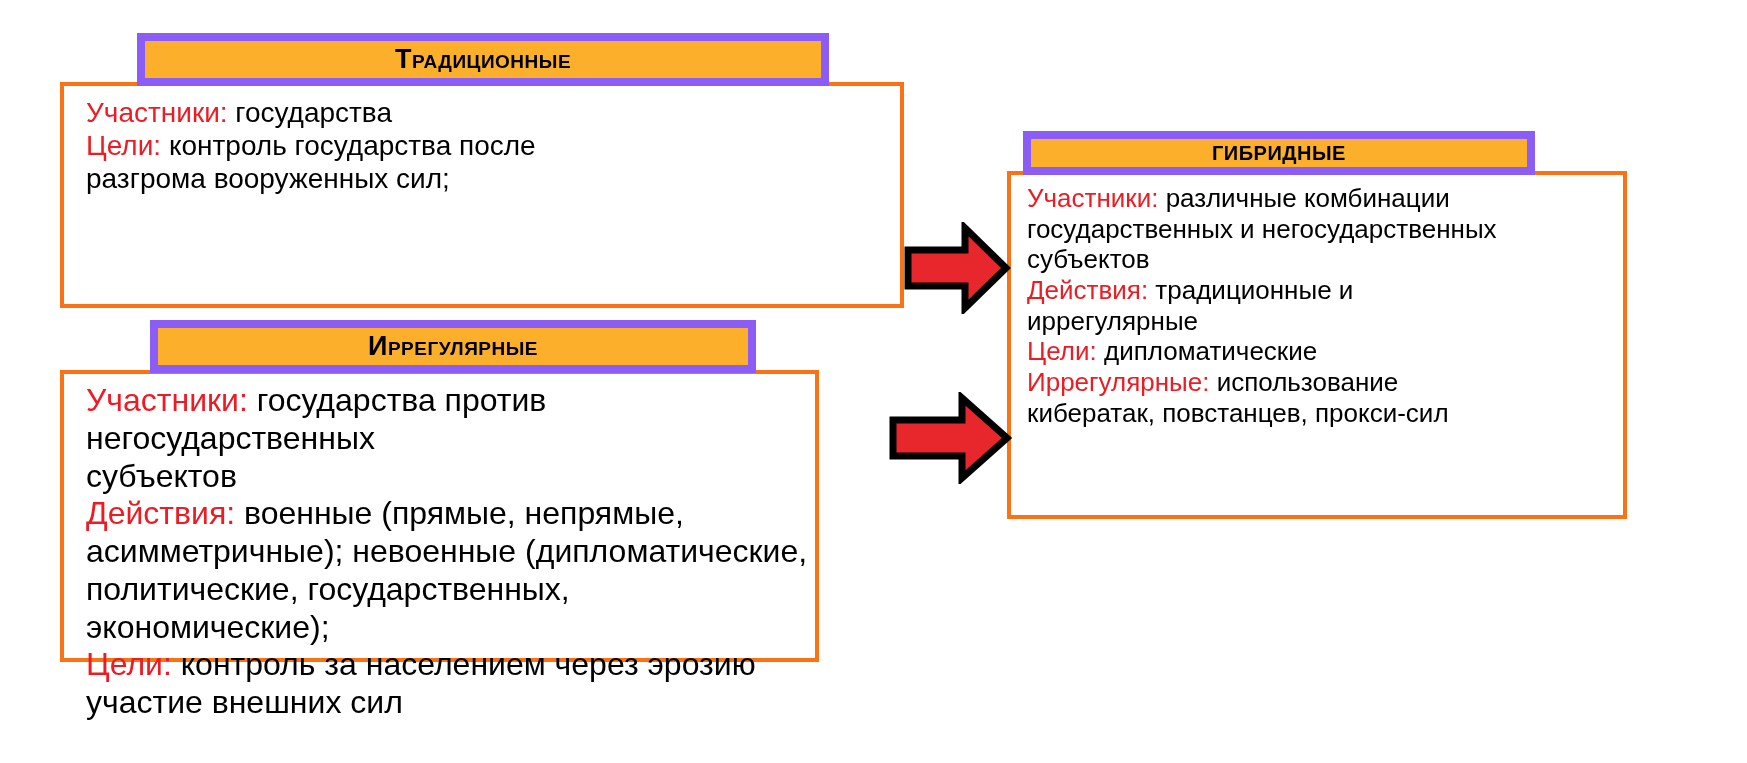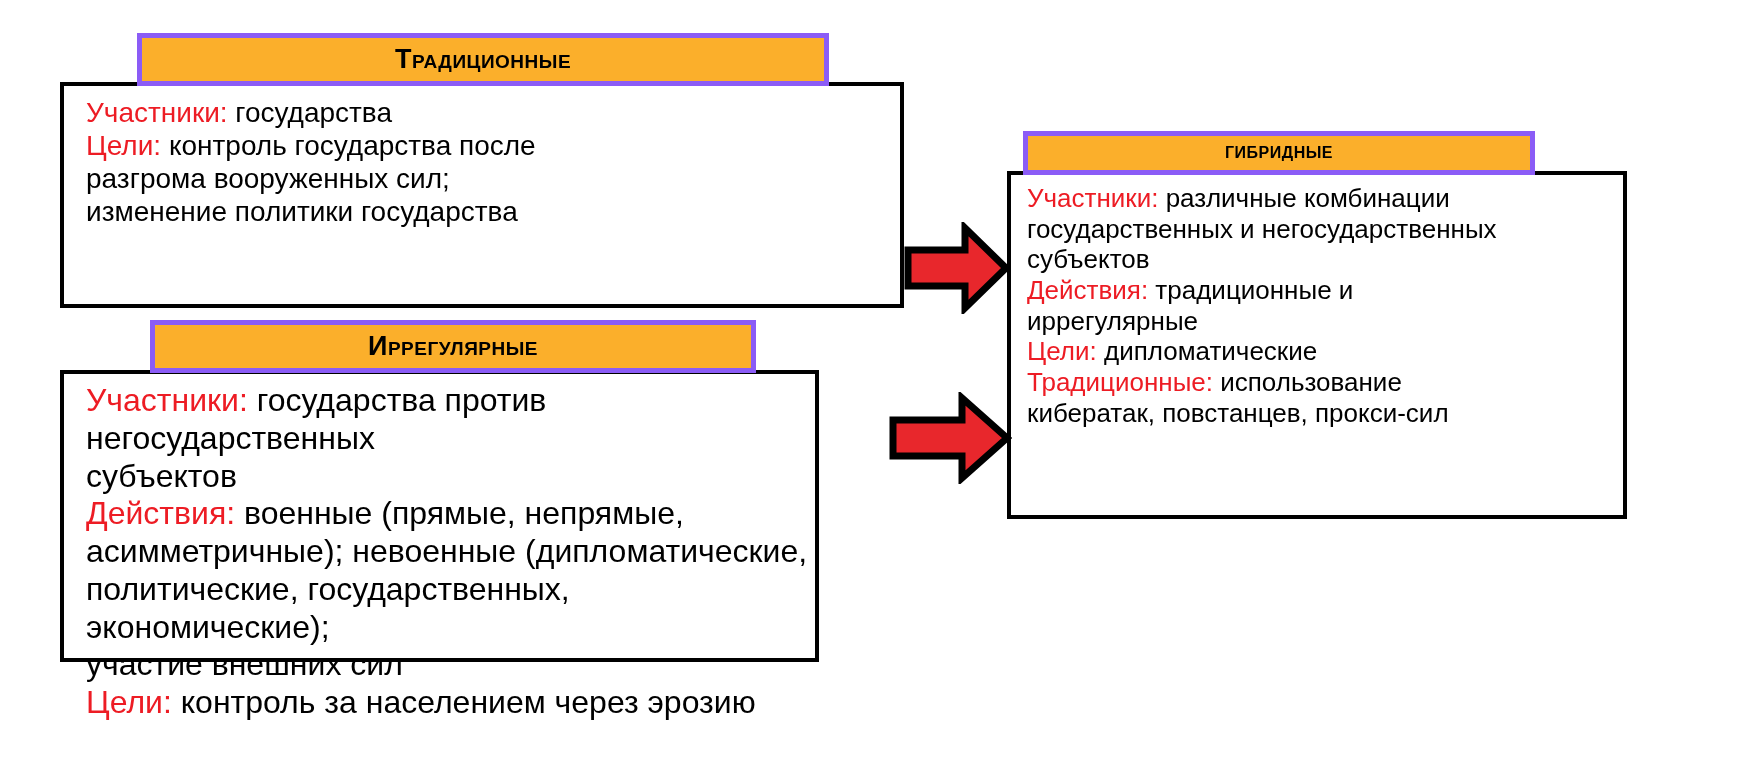--- a/index.html
+++ b/index.html
@@ -7,36 +7,36 @@
   body{
     font-family:"Liberation Sans","DejaVu Sans",sans-serif;
     width:1747px;height:763px;position:relative;overflow:hidden;
   }
   .stage{position:absolute;left:0;top:0;width:1747px;height:763px;}
 
   
   .hdr{
     position:absolute;
     background:#FBAF2B;
-    border:5px solid #8b5cf6;
+    border:8px solid #8b5cf6;
     box-sizing:border-box;
     display:flex;align-items:center;justify-content:center;
     z-index:3;
   }
   .hdr .hdr-txt{
     font-weight:bold;
     color:#000000;
     letter-spacing:.5px;
     white-space:nowrap;
     font-variant:small-caps;
   }
   .body{
     position:absolute;
     background:#ffffff;
-    border:4px solid #000000;
+    border:4px solid #f97316;
     box-sizing:border-box;
     z-index:2;
   }
   .body .txt{
     position:absolute;
     left:22px;top:8px;right:6px;
     color:#000000;
     line-height:1.18;
   }
   .lbl{color:#ED1C24;}
@@ -48,70 +48,69 @@
   #trad-body .txt{font-size:28px;top:10px;}
 
   
   #irr-hdr{left:150px;top:320px;width:606px;height:53px;}
   #irr-hdr .hdr-txt{font-size:27px;}
   #irr-body{left:60px;top:370px;width:759px;height:292px;}
   #irr-body .txt{font-size:32px;top:8px;}
 
   
   #hyb-hdr{left:1023px;top:131px;width:512px;height:44px;}
-  #hyb-hdr .hdr-txt{font-size:16px;}
+  #hyb-hdr .hdr-txt{font-size:20px;}
   #hyb-body{left:1007px;top:171px;width:620px;height:348px;}
   #hyb-body .txt{font-size:26px;left:16px;top:8px;right:8px;}
 
   
   .arrow{position:absolute;z-index:4;}
   #arrow-1{left:903px;top:222px;width:108px;height:92px;}
   #arrow-2{left:888px;top:392px;width:124px;height:92px;}
 </style>
 </head>
 <body>
 
 <div class="stage">
 
   <div class="body" id="trad-body">
     <div class="txt">
         <div><span class="lbl">Участники:</span><span> государства</span></div>
         <div><span class="lbl">Цели:</span><span> контроль государства после</span></div>
         <div><span>разгрома вооруженных сил;</span></div>
-        <div><span>изменение политики государства</span></div>
       </div>
   </div>
   <div class="hdr" id="trad-hdr">
     <span class="hdr-txt">Традиционные</span>
   </div>
 
   <div class="body" id="irr-body">
     <div class="txt">
         <div><span class="lbl">Участники:</span><span> государства против негосударственных</span></div>
         <div><span>субъектов</span></div>
         <div><span class="lbl">Действия:</span><span> военные (прямые, непрямые,</span></div>
         <div><span>асимметричные); невоенные (дипломатические,</span></div>
         <div><span>политические, государственных, экономические);</span></div>
+        <div><span class="lbl">Цели:</span><span> контроль за населением через эрозию</span></div>
         <div><span>участие внешних сил</span></div>
-        <div><span class="lbl">Цели:</span><span> контроль за населением через эрозию</span></div>
       </div>
   </div>
   <div class="hdr" id="irr-hdr">
     <span class="hdr-txt">Иррегулярные</span>
   </div>
 
   <div class="body" id="hyb-body">
     <div class="txt">
         <div><span class="lbl">Участники:</span><span> различные комбинации</span></div>
         <div><span>государственных и негосударственных</span></div>
         <div><span>субъектов</span></div>
         <div><span class="lbl">Действия:</span><span>  традиционные и</span></div>
         <div><span>иррегулярные</span></div>
         <div><span class="lbl">Цели:</span><span> дипломатические</span></div>
-        <div><span class="lbl">Традиционные:</span><span> использование</span></div>
+        <div><span class="lbl">Иррегулярные:</span><span> использование</span></div>
         <div><span>кибератак, повстанцев, прокси-сил</span></div>
       </div>
   </div>
   <div class="hdr" id="hyb-hdr">
     <span class="hdr-txt">ГИБРИДНЫЕ</span>
   </div>
 
   <div class="arrow" id="arrow-1">
     <svg viewBox="0 0 108 92" width="108" height="92" preserveAspectRatio="none">
       <polygon points="5,28 62,28 62,6 103,46 62,86 62,64 5,64" fill="#E8272C" stroke="#000000" stroke-width="7" stroke-linejoin="miter"></polygon>

